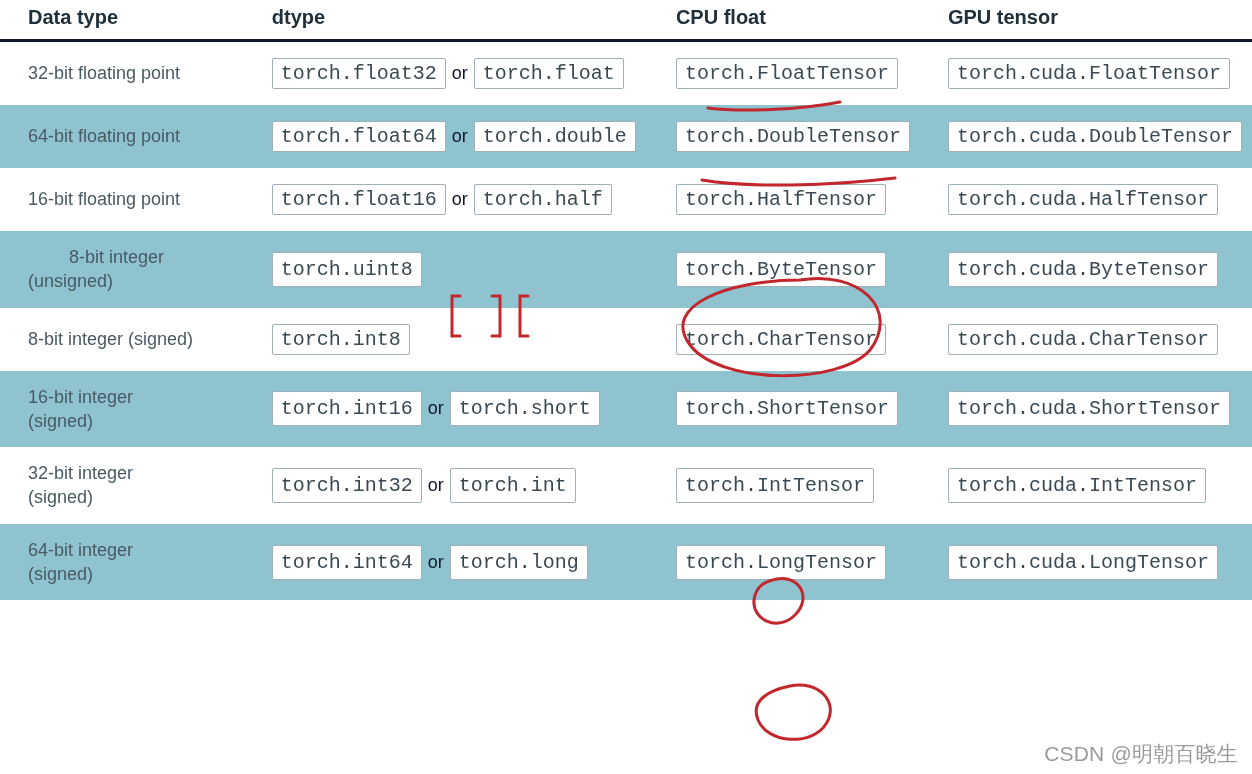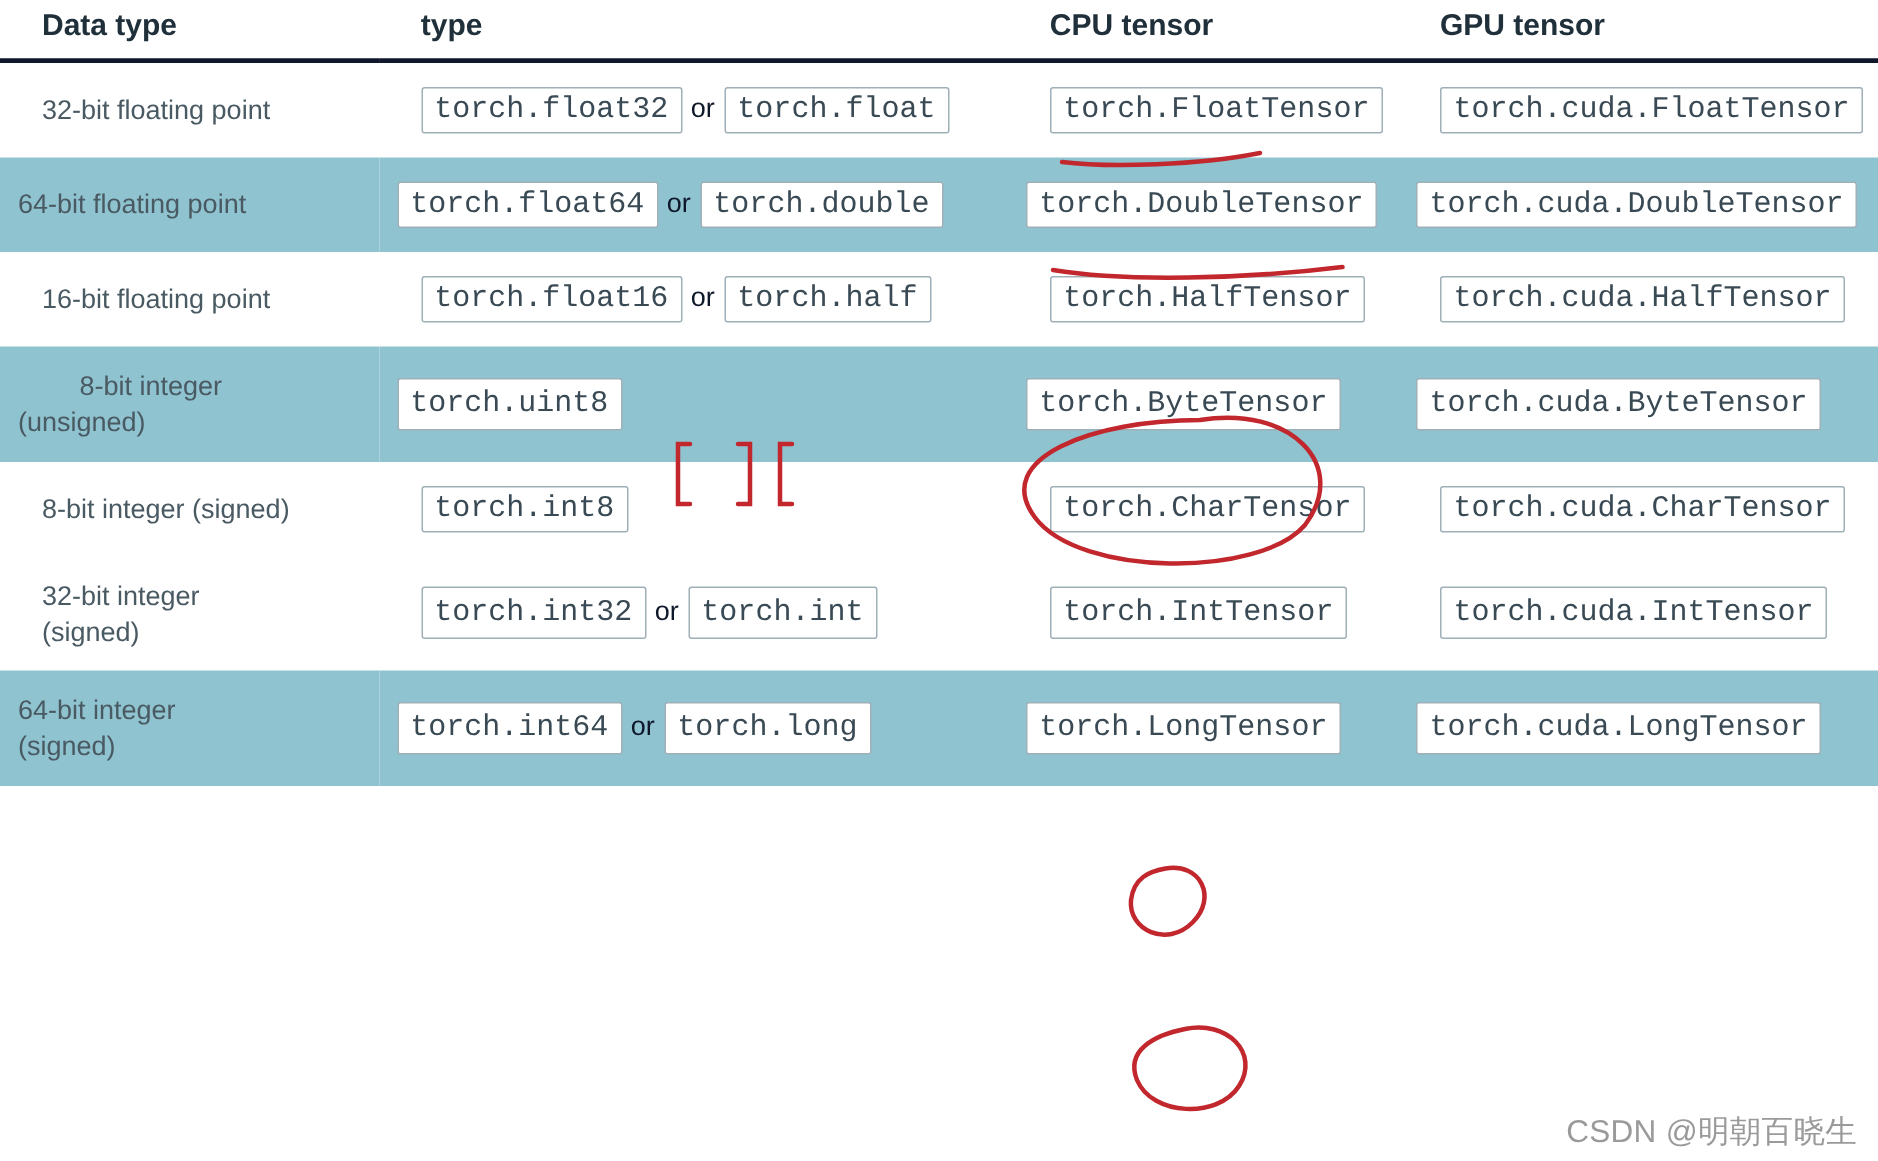--- a/index.html
+++ b/index.html
@@ -21,21 +21,21 @@
     padding: 6px 10px 10px 28px;
     text-align: left;
     border-bottom: 3px solid #0f172a;
   }
   .row td {
     padding: 16px 10px 16px 28px;
     vertical-align: middle;
     font-size: 18px;
     color: #4a5a63;
   }
-  .row.stripe td { background: #8fc3d0; padding-left: 12px; }
+  .row.stripe td { background: #8fc3d0; }
   .row.multi td { padding-top: 14px; padding-bottom: 14px; line-height: 1.35; }
   .code {
     display: inline-block;
     background: #ffffff;
     border: 1px solid #9fb0b8;
     font-family: ui-monospace, Menlo, Consolas, "Courier New", monospace;
     font-size: 20px;
     color: #3a4a54;
     padding: 3px 8px;
     border-radius: 2px;
@@ -65,22 +65,22 @@
   .wrap { position: relative; width: 1252px; height: 774px; }
 </style>
 </head>
 <body>
 
 <div class="wrap">
 <table class="table">
   <thead>
     <tr>
       <th class="hdr col-type">Data type</th>
-      <th class="hdr col-dtype">type</th>
-      <th class="hdr col-cpu">CPU tensor</th>
+      <th class="hdr col-dtype">dtype</th>
+      <th class="hdr col-cpu">CPU float</th>
       <th class="hdr col-gpu">GPU tensor</th>
     </tr>
   </thead>
   <tbody id="tbody">
         <tr class="row">
           <td><span style="white-space: pre-line;">32-bit floating point</span></td>
           <td><span class="code">torch.float32</span><span class="or">or</span><span class="code">torch.float</span></td>
           <td><span class="code">torch.FloatTensor</span></td>
           <td><span class="code">torch.cuda.FloatTensor</span></td>
         </tr>
@@ -101,20 +101,27 @@
 (unsigned)</span></td>
           <td><span class="code">torch.uint8</span></td>
           <td><span class="code">torch.ByteTensor</span></td>
           <td><span class="code">torch.cuda.ByteTensor</span></td>
         </tr>
         <tr class="row">
           <td><span style="white-space: pre-line;">8-bit integer (signed)</span></td>
           <td><span class="code">torch.int8</span></td>
           <td><span class="code">torch.CharTensor</span></td>
           <td><span class="code">torch.cuda.CharTensor</span></td>
+        </tr>
+        <tr class="row stripe multi">
+          <td><span style="white-space: pre-line;">16-bit integer
+(signed)</span></td>
+          <td><span class="code">torch.int16</span><span class="or">or</span><span class="code">torch.short</span></td>
+          <td><span class="code">torch.ShortTensor</span></td>
+          <td><span class="code">torch.cuda.ShortTensor</span></td>
         </tr>
         <tr class="row multi">
           <td><span style="white-space: pre-line;">32-bit integer
 (signed)</span></td>
           <td><span class="code">torch.int32</span><span class="or">or</span><span class="code">torch.int</span></td>
           <td><span class="code">torch.IntTensor</span></td>
           <td><span class="code">torch.cuda.IntTensor</span></td>
         </tr>
         <tr class="row stripe multi">
           <td><span style="white-space: pre-line;">64-bit integer

